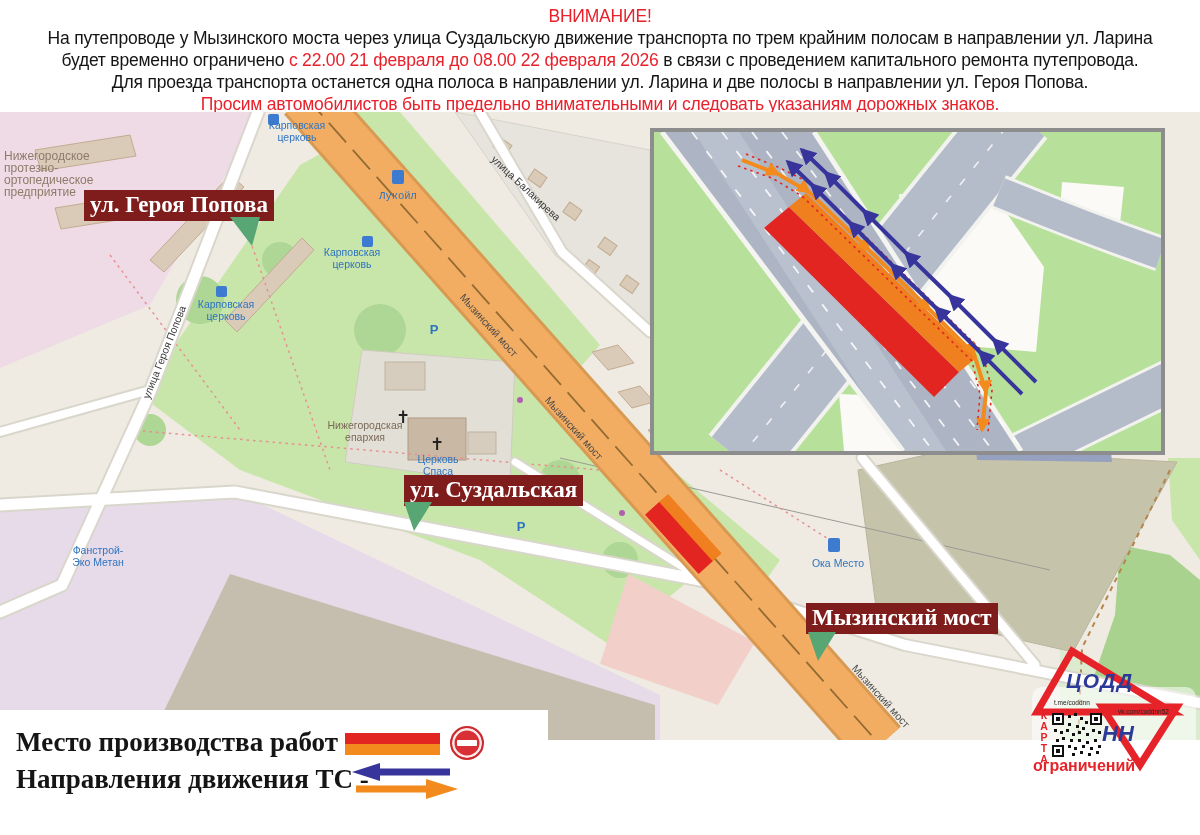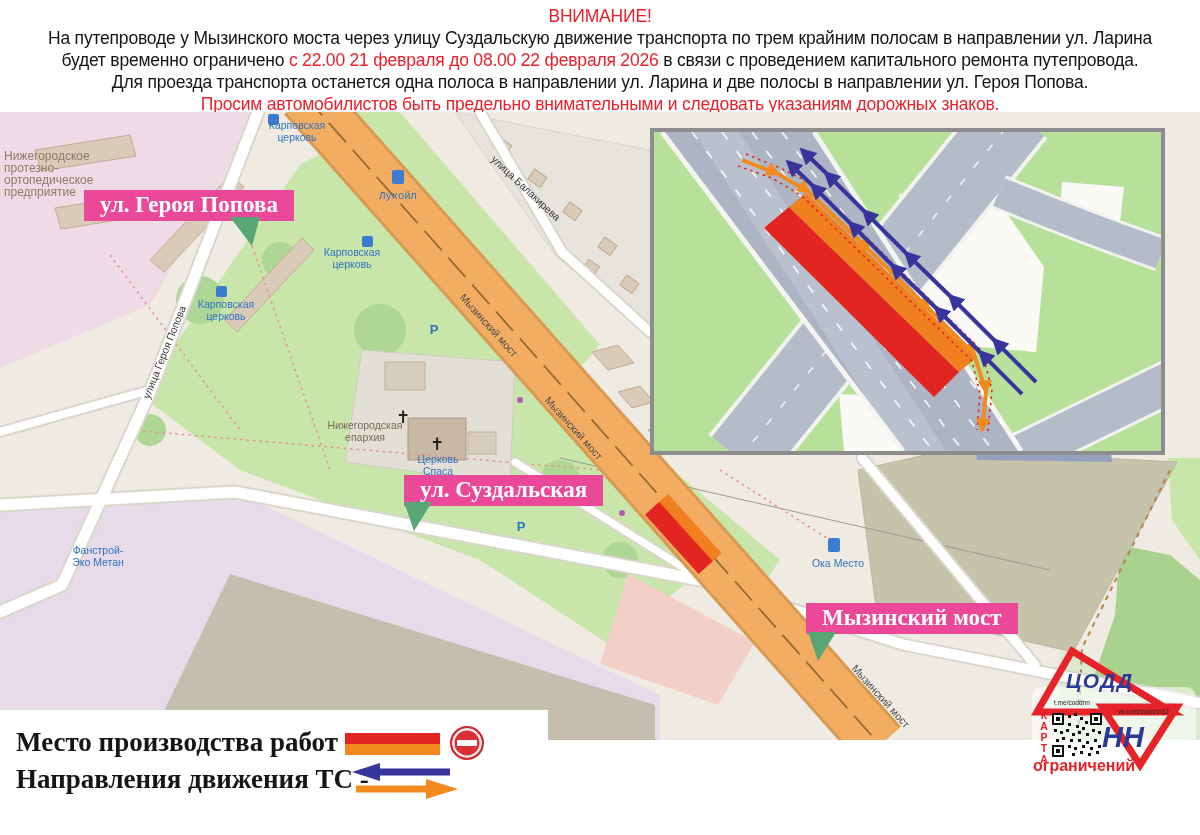--- a/index.html
+++ b/index.html
@@ -17,22 +17,22 @@
       white-space:pre-line;text-align:center;transform:translate(-50%,-50%);}
   .ml.blue{color:#2f74c0;}
   .ml.brown{color:#7a6a58;}
   .ml.gray{color:#8d7b6a;}
   .ml.pp{font-weight:bold;font-size:13px;}
   .ml.left{transform:none;text-align:left;}
   .rot48{transform:translate(-50%,-50%) rotate(48deg);}
   .rotm68{transform:translate(-50%,-50%) rotate(-68deg);}
   .rot43{transform:translate(-50%,-50%) rotate(43deg);}
   
-  .co{position:absolute;background:#ec4899;color:#fff;white-space:nowrap;
-      font:bold 23px/27px "Liberation Serif",serif;padding:1px 16px 3px;}
+  .co{position:absolute;background:#7f1d1d;color:#fff;white-space:nowrap;
+      font:bold 23px/27px "Liberation Serif",serif;padding:1px 6px 3px;}
   .co-tail{position:absolute;}
   
   .inset{position:absolute;left:650px;top:128px;width:507px;height:319px;
          border:4px solid #8d8d8d;background:#b7e19a;}
   
   .logo{position:absolute;left:1026px;top:643px;width:176px;height:132px;}
   .logo .t{position:absolute;font-style:italic;font-weight:bold;color:#2b3a96;
            font-family:"Liberation Sans",sans-serif;white-space:nowrap;}
   .logo .tiny{position:absolute;font:6.5px "Liberation Sans",sans-serif;color:#222;white-space:nowrap;}
   .logo .redt{position:absolute;color:#e62329;font-weight:bold;
@@ -50,21 +50,21 @@
                 transform:translate(-50%,-50%);border-radius:1px;}
   .lg-arrow{position:absolute;}
 </style>
 </head>
 <body>
 
 <div class="page">
 
   <div class="hdr">
     <p class="red">ВНИМАНИЕ!</p>
-    <p>На путепроводе у Мызинского моста через улицу Суздальскую движение транспорта по трем крайним полосам в направлении ул. Ларина</p>
+    <p>На путепроводе у Мызинского моста через улица Суздальскую движение транспорта по трем крайним полосам в направлении ул. Ларина</p>
     <p><span>будет временно ограничено </span><span class="red">с 22.00 21 февраля до 08.00 22 февраля 2026</span><span> в связи с проведением капитального ремонта путепровода.</span></p>
     <p>Для проезда транспорта останется одна полоса в направлении ул. Ларина и две полосы в направлении ул. Героя Попова.</p>
     <p class="red">Просим автомобилистов быть предельно внимательными и следовать указаниям дорожных знаков.</p>
   </div>
 
   <svg class="map-svg" width="1200" height="628" viewBox="0 112 1200 628" xmlns="http://www.w3.org/2000/svg">
 
     <rect x="0" y="112" width="1200" height="628" fill="#efebe2"></rect>
 
     <g>
@@ -321,21 +321,21 @@
           <rect x="38" y="34" width="3" height="3"></rect>
           <rect x="46" y="32" width="3" height="3"></rect>
         <rect x="20" y="40" width="3" height="3"></rect>
           <rect x="28" y="38" width="3" height="3"></rect>
           <rect x="36" y="40" width="3" height="3"></rect>
           <rect x="44" y="38" width="3" height="3"></rect>
       </g>
     </svg>
     <div class="t" style="left:40px;top:26px;font-size:21px;letter-spacing:1.5px;">ЦОДД</div>
     <div class="tiny" style="left:28px;top:56px;">t.me/coddnn</div>
-    <div class="t" style="left:76px;top:78px;font-size:29px;">НН</div>
+    <div class="t" style="left:76px;top:78px;font-size:22px;">НН</div>
     <div class="tiny" style="left:92px;top:65px;">vk.com/coddnn52</div>
     <div class="redt vert" style="left:12px;top:66px;font-size:10.5px;height:54px;">КАРТА</div>
     <div class="redt" style="left:7px;top:114px;font-size:16px;">ограничений</div>
   </div>
 
   <div class="lg-row" style="left:16px;top:727px;">Место производства работ -</div>
   <div class="lg-bars">
     <div class="b1"></div>
     <div class="b2"></div>
   </div>

